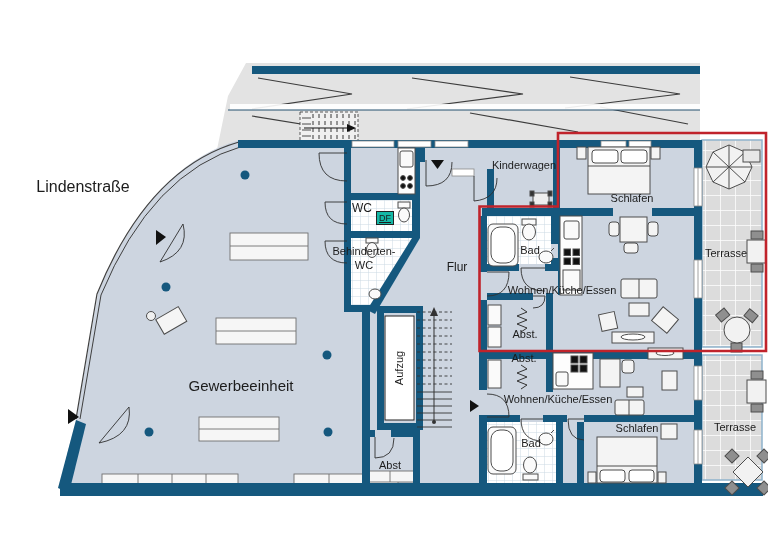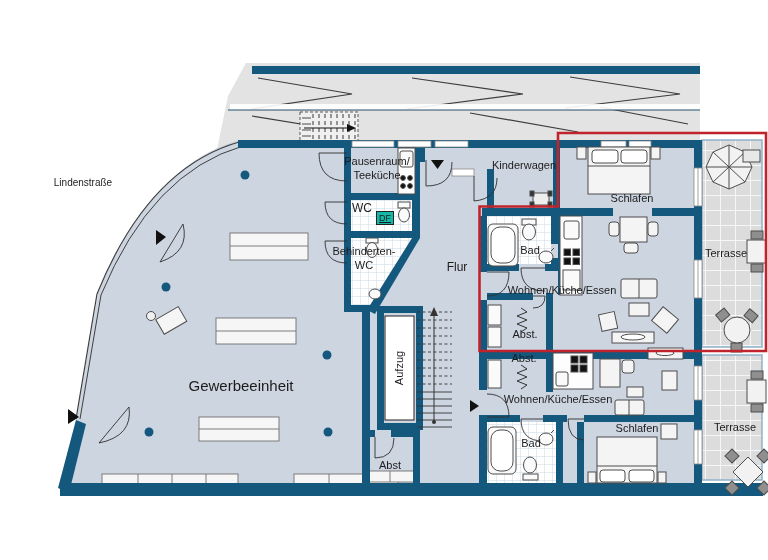--- a/index.html
+++ b/index.html
@@ -385,23 +385,21 @@
   <g fill="#111">
     <polygon points="431,160 444,160 437.5,169"></polygon>
     <polygon points="156,230 166,237 156,245"></polygon>
     <polygon points="68,409 79,417 68,424"></polygon>
     <polygon points="470,400 479,406 470,412"></polygon>
   </g>
 
   <path d="M558,206.5 L558,133 L766,133 L766,351 L479.5,351 L479.5,206.5 Z" fill="none" stroke="#c0232b" stroke-width="2.6"></path>
 </svg>
 
-<div class="lbl" style="left:83px;top:177px;font-size:10px">Lindenstraße</div>
-<div class="lbl" style="left:377px;top:155px">Pausenraum/
-Teeküche</div>
+<div class="lbl" style="left:83px;top:177px;font-size:16px">Lindenstraße</div>
 <div class="lbl big" style="left:362px;top:201px">WC</div>
 <div class="lbl boxed" style="left:376px;top:211px">DF</div>
 <div class="lbl" style="left:364px;top:245px">Behinderten-
 WC</div>
 <div class="lbl big" style="left:457px;top:260px">Flur</div>
 <div class="lbl" style="left:241px;top:377px;font-size:15px">Gewerbeeinheit</div>
 <div class="lbl rot" style="left:400px;top:368px">Aufzug</div>
 <div class="lbl" style="left:390px;top:459px">Abst</div>
 <div class="lbl" style="left:524px;top:159px">Kinderwagen</div>
 <div class="lbl" style="left:632px;top:192px">Schlafen</div>

